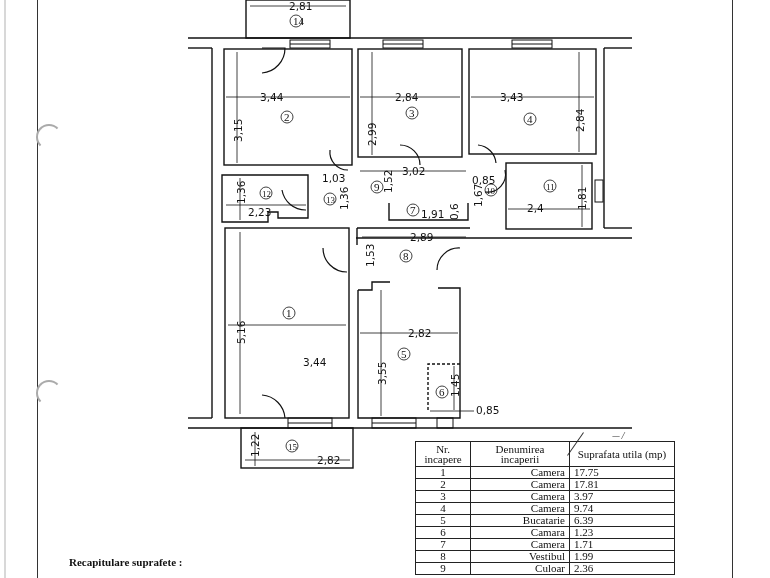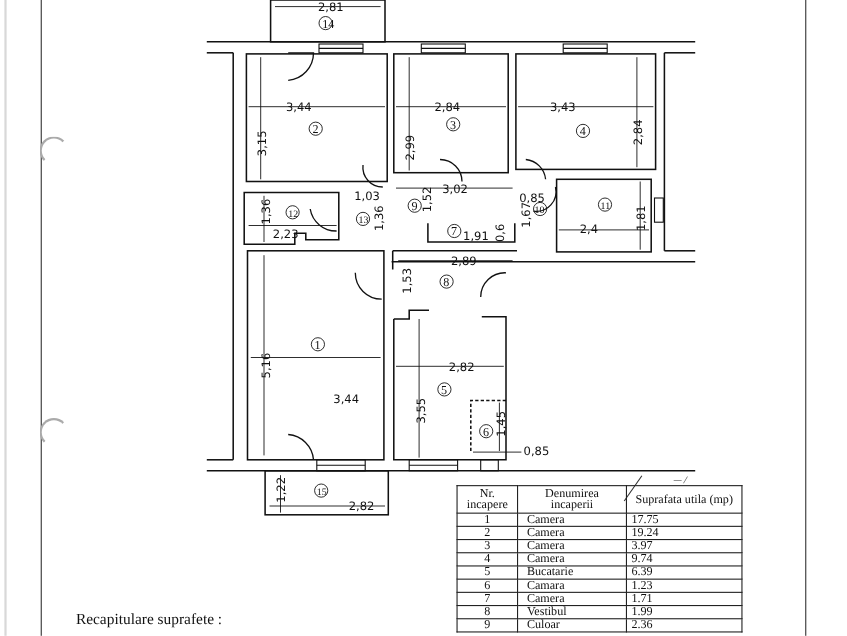--- a/index.html
+++ b/index.html
@@ -4,26 +4,26 @@
 <style>
   html, body { margin: 0; padding: 0; background: #fff; }
   body { width: 770px; height: 578px; position: relative; overflow: hidden; font-family: "DejaVu Sans", sans-serif; }
   .page-edge { position: absolute; top: 0; left: 4px; width: 2px; height: 578px; background: #d8d8d8; }
   .margin-line { position: absolute; top: 0; left: 37px; width: 1px; height: 578px; background: #333; }
   .right-line { position: absolute; top: 0; left: 732px; width: 1px; height: 578px; background: #333; }
   .hole { position: absolute; left: 36px; width: 22px; height: 22px; border: 2px solid #aaa; border-radius: 50%; border-right-color: transparent; border-bottom-color: transparent; background: #fff; }
   svg.plan { position: absolute; left: 0; top: 0; }
   .dim { font-family: "DejaVu Sans", sans-serif; font-size: 10.5px; fill: #111; }
   .num { font-family: "Liberation Serif", serif; font-size: 11px; fill: #111; }
-  .recap { position: absolute; left: 69px; top: 556px; font-family: "Liberation Serif", serif; font-size: 14px; color: #111; }
+  .recap { position: absolute; left: 69px; top: 556px; font-family: "Liberation Serif", serif; font-size: 11px; color: #111; font-weight: bold; }
   table.rooms { position: absolute; left: 415px; top: 441px; border-collapse: collapse; font-family: "Liberation Serif", serif; font-size: 11px; color: #111; }
   table.rooms th, table.rooms td { border: 1.6px solid #222; padding: 0 4px; height: 11px; line-height: 11px; }
   table.rooms th { font-weight: normal; line-height: 10px; padding: 2px 4px; }
   table.rooms td.c0 { width: 46px; text-align: center; }
-  table.rooms td.c1 { width: 86px; text-align: left; padding-left: 8px; }
+  table.rooms td.c1 { width: 86px; text-align: right; padding-left: 8px; }
   table.rooms td.c2 { width: 96px; text-align: left; }
   .slash { position: absolute; left: 575px; top: 430px; width: 1px; height: 28px; background: #333; transform: rotate(35deg); }
   .scribble { position: absolute; left: 612px; top: 432px; font-size: 8px; color: #555; }
 </style>
 </head>
 <body>
 
 <div class="page-edge"></div>
 <div class="margin-line"></div>
 <div class="right-line"></div>
@@ -200,21 +200,21 @@
   </thead>
   <tbody>
     <tr>
         <td class="c0">1</td>
         <td class="c1">Camera</td>
         <td class="c2">17.75</td>
       </tr>
     <tr>
         <td class="c0">2</td>
         <td class="c1">Camera</td>
-        <td class="c2">19.24</td>
+        <td class="c2">17.81</td>
       </tr>
     <tr>
         <td class="c0">3</td>
         <td class="c1">Camera</td>
         <td class="c2">3.97</td>
       </tr>
     <tr>
         <td class="c0">4</td>
         <td class="c1">Camera</td>
         <td class="c2">9.74</td>

